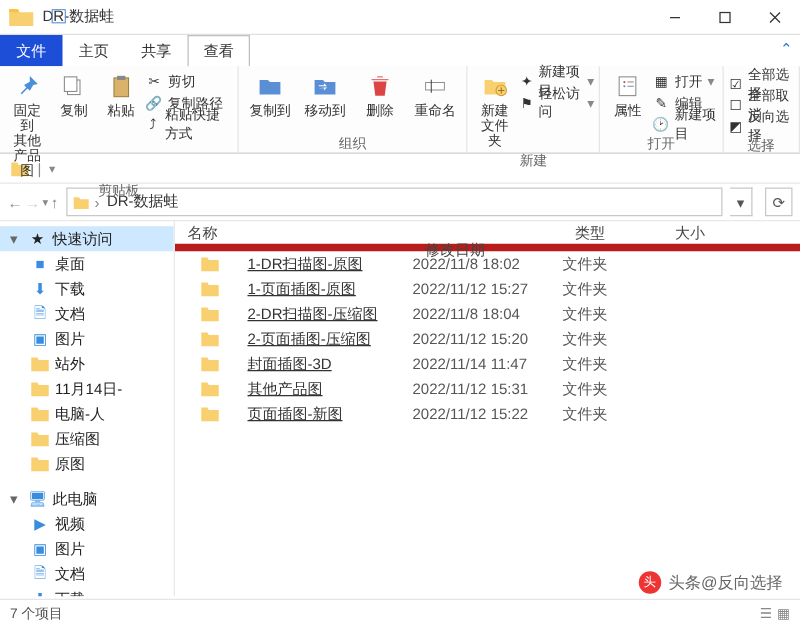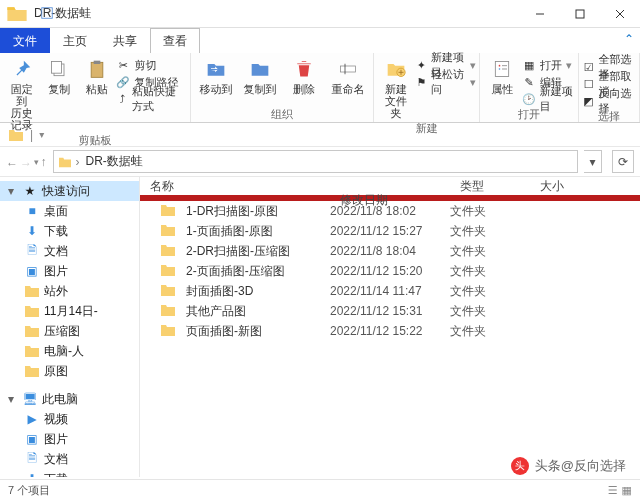--- a/index.html
+++ b/index.html
@@ -48,21 +48,21 @@
 .sb-spacer { height: 8px; }
 .filepane { flex: 1; display: flex; flex-direction: column; }
 .col-headers { height: 24px; border-bottom: 6px solid #b91c1c; display: flex; align-items: center; font-size: 12px; color: #444; }
 .col { padding-left: 10px; }
 .col.name { width: 190px; }
 .col.date { width: 120px; margin-top: 29px; }
 .col.type { width: 80px; }
 .col.size { flex: 1; }
 .rows { flex: 1; overflow: auto; }
 .row { height: 20px; display: flex; align-items: center; font-size: 12px; color: #333; }
-.row .c-name { width: 190px; display: flex; gap: 10px; padding-left: 20px; }
+.row .c-name { width: 190px; display: flex; align-items: center; gap: 22px; padding-left: 20px; text-decoration: underline; }
 .row .c-date { width: 120px; color: #555; }
 .row .c-type { width: 80px; color: #555; }
 .folder-ic { width: 16px; height: 14px; }
 .statusbar { position: absolute; bottom: 0; left: 0; right: 0; height: 22px; border-top: 1px solid #e5e5e5; display: flex; align-items: center; padding: 0 8px; font-size: 11px; color: #555; justify-content: space-between; background: #fff; }
 .watermark { position: absolute; right: 14px; bottom: 26px; display: flex; align-items: center; gap: 6px; font-size: 13px; color: #666; }
 .watermark .wm-ic { width: 18px; height: 18px; border-radius: 50%; background: #e33; display: flex; align-items: center; justify-content: center; color: #fff; font-size: 10px; }
 svg { display: block; }
 </style>
 </head>
 <body>
@@ -119,21 +119,21 @@
 <div class="ribbon">
   <div class="ribbon-group">
     <div class="g-body">
       <div class="big-btn">
         <div class="ic">
             <svg width="22" height="22" viewBox="0 0 24 24">
               <path fill="#4a90d9" d="M14 3l7 7-4 1-3 5-2-2-5 5-1-1 5-5-2-2 5-3z"></path>
             </svg>
           </div>
         <div class="lbl" style="white-space:pre-line">固定到
-历史记录</div>
+其他产品图</div>
       </div>
       <div class="big-btn">
         <div class="ic">
             <svg width="20" height="20" viewBox="0 0 24 24">
               <rect x="6" y="6" width="12" height="14" fill="#fff" stroke="#888"></rect>
               <rect x="3" y="3" width="12" height="14" fill="#fff" stroke="#888"></rect>
             </svg>
           </div>
         <div class="lbl">复制</div>
       </div>
@@ -163,32 +163,32 @@
     </div>
     <div class="g-label">剪贴板</div>
   </div>
 
   <div class="ribbon-group">
     <div class="g-body">
       <div class="big-btn">
           <div class="ic">
             <svg width="22" height="20" viewBox="0 0 24 24">
               <path fill="#5a8fd6" d="M2 6h8l2 2h10v12H2z"></path>
-              <path fill="#fff" d="M6 12h8l-3-3v2H6zM6 14h5v2l3-3"></path>
-            </svg>
-          </div>
-          <div class="lbl">移动到</div>
+            </svg>
+          </div>
+          <div class="lbl">复制到</div>
         </div>
       <div class="big-btn">
           <div class="ic">
             <svg width="22" height="20" viewBox="0 0 24 24">
               <path fill="#5a8fd6" d="M2 6h8l2 2h10v12H2z"></path>
-            </svg>
-          </div>
-          <div class="lbl">复制到</div>
+              <path fill="#fff" d="M6 12h8l-3-3v2H6zM6 14h5v2l3-3"></path>
+            </svg>
+          </div>
+          <div class="lbl">移动到</div>
         </div>
       <div class="big-btn">
           <div class="ic">
             <svg width="18" height="20" viewBox="0 0 24 24">
               <path fill="#d44" d="M5 7h14l-2 15H7z"></path>
               <path stroke="#d44" d="M3 5h18M9 2h6"></path>
             </svg>
           </div>
           <div class="lbl">删除</div>
         </div>
@@ -356,29 +356,29 @@
           </svg>
         </span>
         <span>11月14日-</span>
       </div>
     <div class="sb-item sub">
         <span class="ic">
           <svg class="folder-ic" viewBox="0 0 16 14">
             <path fill="#f8d070" d="M1 2h5l1 2h8v9H1z"></path>
           </svg>
         </span>
-        <span>压缩图</span>
+        <span>电脑-人</span>
       </div>
     <div class="sb-item sub">
         <span class="ic">
           <svg class="folder-ic" viewBox="0 0 16 14">
             <path fill="#f8d070" d="M1 2h5l1 2h8v9H1z"></path>
           </svg>
         </span>
-        <span>电脑-人</span>
+        <span>压缩图</span>
       </div>
     <div class="sb-item sub">
         <span class="ic">
           <svg class="folder-ic" viewBox="0 0 16 14">
             <path fill="#f8d070" d="M1 2h5l1 2h8v9H1z"></path>
           </svg>
         </span>
         <span>原图</span>
       </div>
     <div class="sb-spacer"></div>

